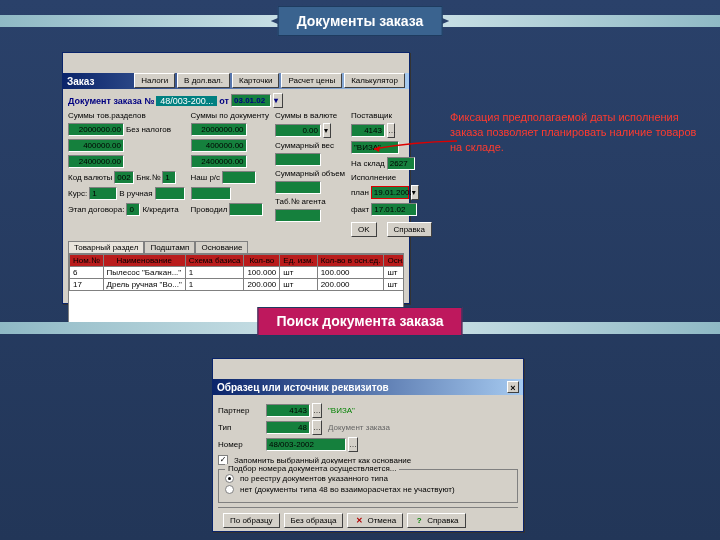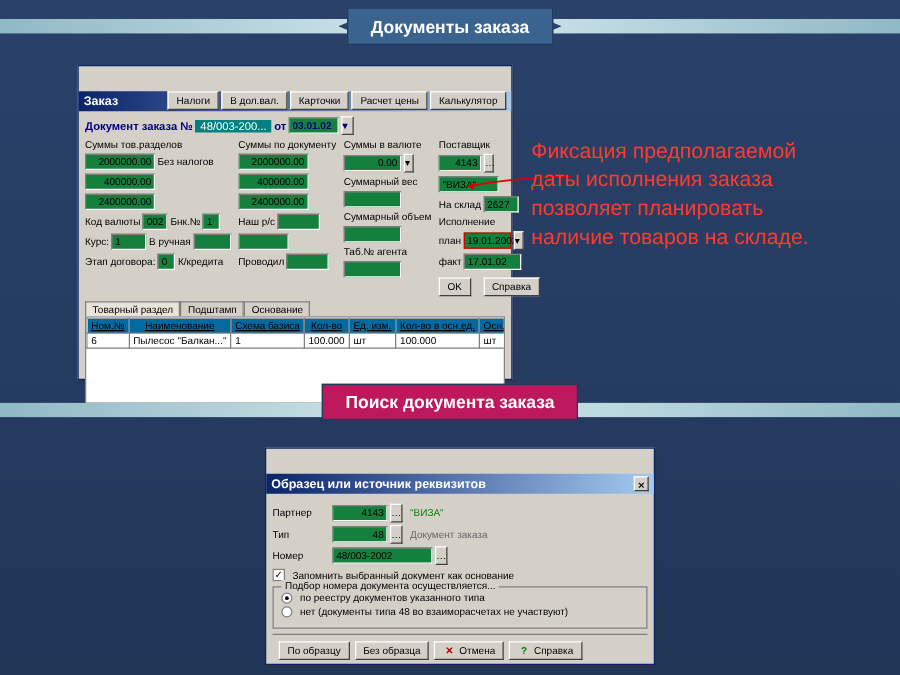--- a/index.html
+++ b/index.html
@@ -78,27 +78,27 @@
   .doc-head .num { background:#008080; color:#fff; padding:0 4px; font-weight:normal;}
   .section-cols { display:flex; gap:6px; }
   .col { display:flex; flex-direction:column; gap:1px; }
 
   table.grid {
     border-collapse: collapse; width: 100%; background:#fff; font-size:8px;
   }
   table.grid th, table.grid td {
     border: 1px solid #808080; padding: 1px 3px; white-space:nowrap; overflow:hidden;
   }
-  table.grid th { background:#0369a1; font-weight:normal;text-decoration:underline; }
+  table.grid th { background:#b91c1c; font-weight:normal; }
   .grid-shell { border:1px solid #808080; background:#fff; height:70px; overflow:hidden; }
 
   .sorttxt { font-size:8px; color:#555; padding:2px 4px; }
 
   .callout {
-    position:absolute; left:425px; top:110px; width:255px; color:#ff3b2f; font-size:17px; line-height:1.35;
+    position:absolute; left:450px; top:110px; width:255px; color:#ff3b2f; font-size:11px; line-height:1.35;
   }
   .arrow {
     position:absolute; left:372px; top:140px; width:86px; height:12px; pointer-events:none;
   }
   .arrow svg { width:100%; height:100%; }
 
   .highlight-plan { border:1px solid #d00 !important; }
 
   .tabs { display:flex; gap:0; margin-top:4px; }
   .tab { background:#d4d0c8; border:1px solid #808080; border-bottom:none; padding:1px 5px; font-size:8px; }
@@ -286,20 +286,30 @@
         <tr>
           <td>6</td>
           <td>Пылесос "Балкан..."</td>
           <td>1</td>
           <td>100.000</td>
           <td>шт</td>
           <td>100.000</td>
           <td>шт</td>
 
         </tr>
+        <tr>
+          <td>17</td>
+          <td>Дрель ручная "Во..."</td>
+          <td>1</td>
+          <td>200.000</td>
+          <td>шт</td>
+          <td>200.000</td>
+          <td>шт</td>
+
+        </tr>
       </tbody>
         </table>
     </div>
     <div class="sorttxt">Сортиров.д. По номенклатуре</div>
   </div>
 </div>
 
 <div class="arrow">
   <svg viewBox="0 0 86 12">
       <path d="M85 1 Q40 2 2 9" stroke="#d00" stroke-width="1.4" fill="none"></path>

